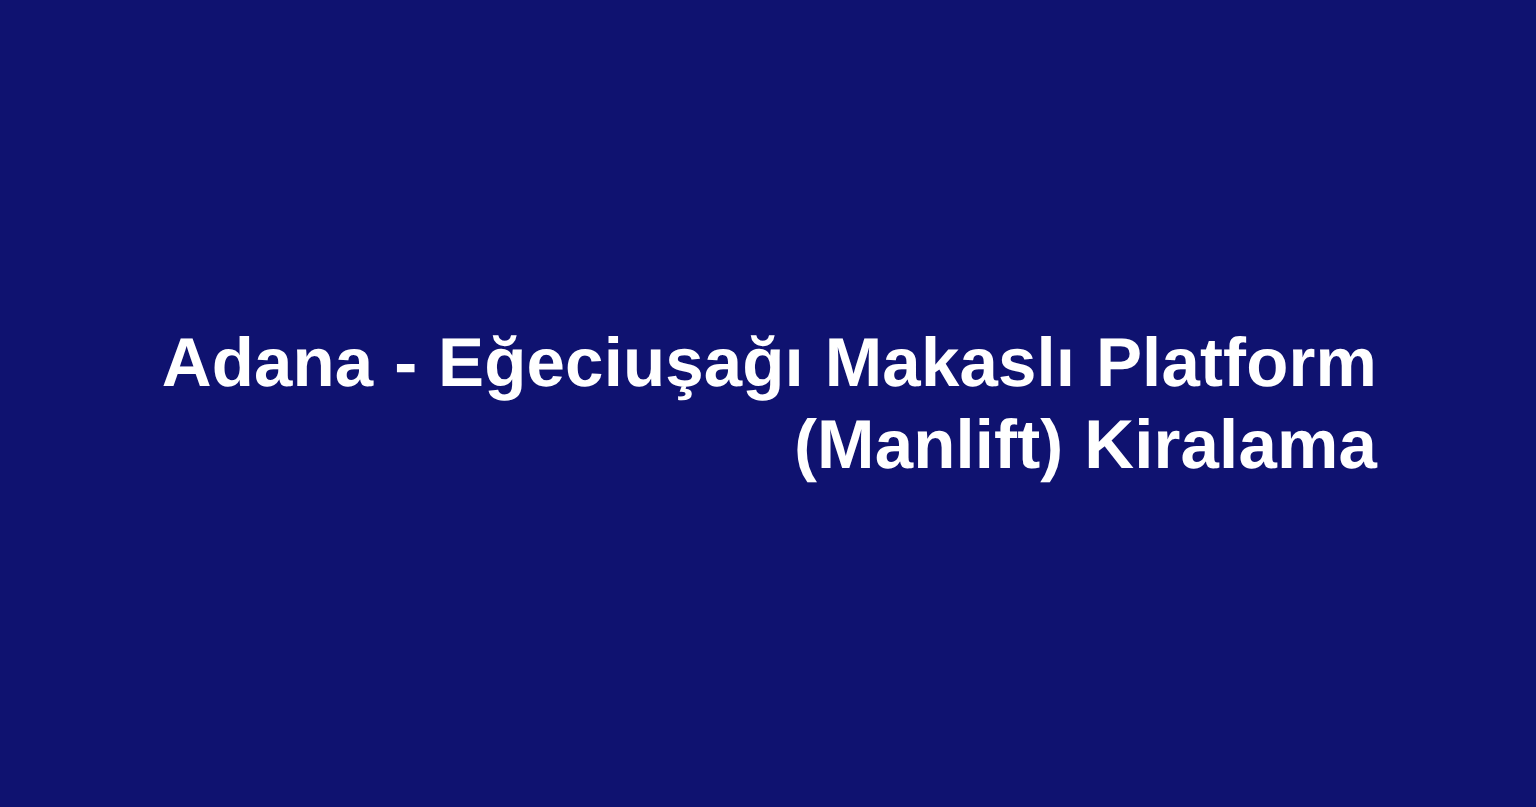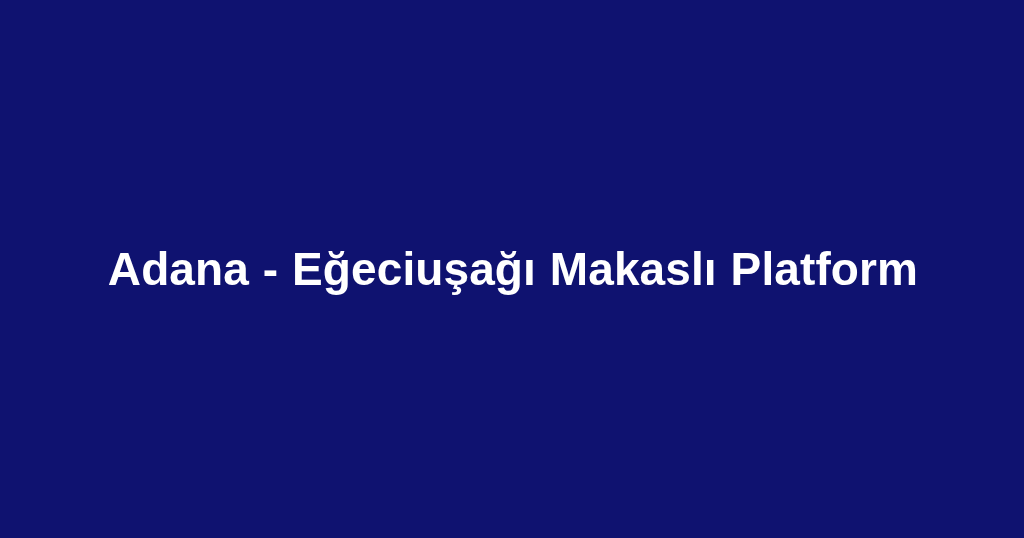--- a/index.html
+++ b/index.html
@@ -48,16 +48,17 @@
 </style>
 </head>
 <body>
 
 <div class="og-card" style="background: rgb(15, 18, 112);">
 
   <div class="headline-block">
 
     <h1 class="headline" style="color: rgb(255, 255, 255);">
       <span class="line">Adana - Eğeciuşağı Makaslı Platform</span>
+      <span class="line">(Manlift) Kiralama</span>
     </h1>
 
   </div>
 </div>
 
 </body></html>

